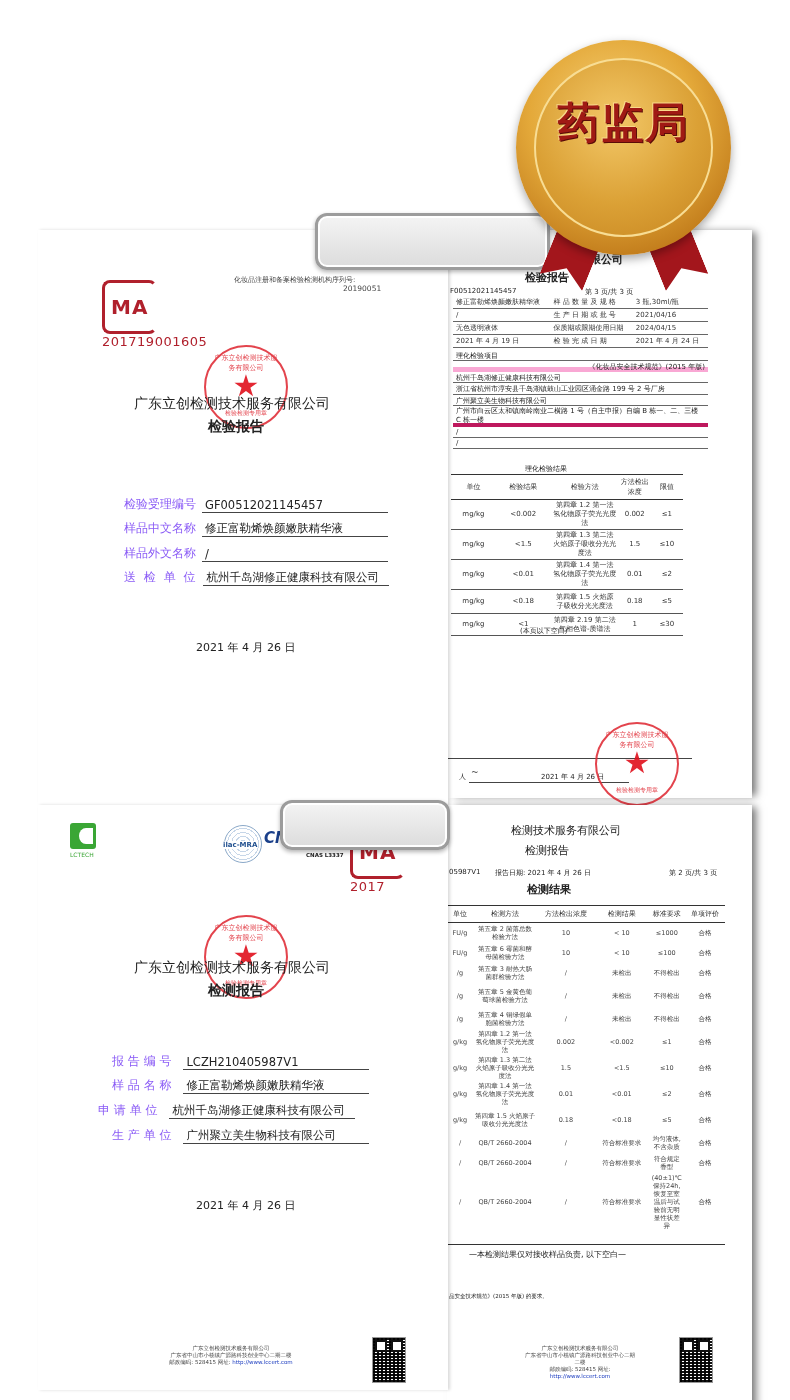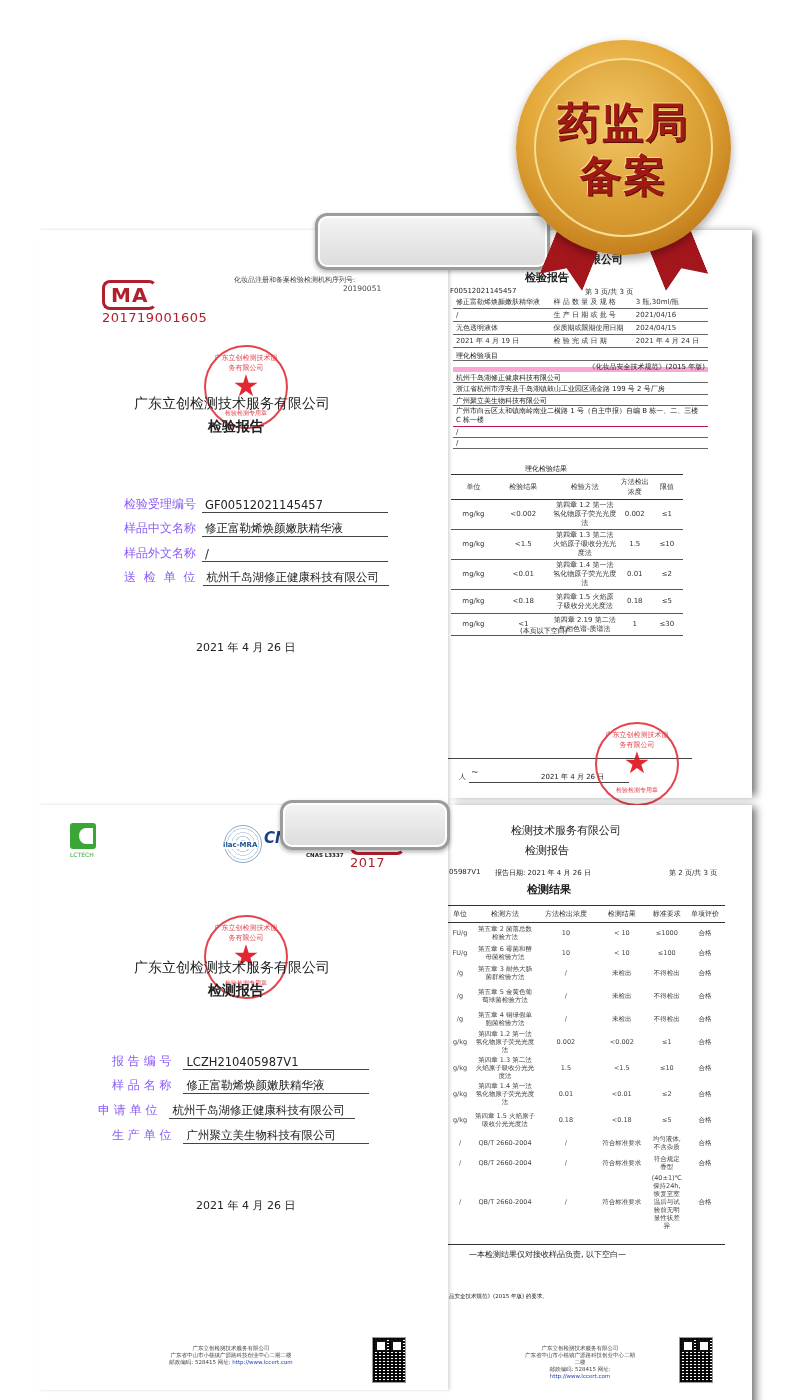--- a/index.html
+++ b/index.html
@@ -24,21 +24,21 @@
      border: 2px solid #f8dd94; }
   .badge .t1, .badge .t2 { position:absolute; width:100%; text-align:center; font-family:"DejaVu Sans", sans-serif; font-weight:bold; color:#a01a14; text-shadow: 1px 1px 0 #5a0c08, -1px -1px 0 #f9d98b; letter-spacing:2px; }
   .badge .t1 { top: 55px; font-size: 42px; }
   .badge .t2 { top: 108px; font-size: 42px; }
 
   
   .clip { position:absolute; border: 3px solid #9c9c9c; border-radius: 12px; background: linear-gradient(#f4f4f4, #dcdcdc); box-shadow: inset 0 0 0 2px #fff, 0 2px 4px rgba(0,0,0,0.3); }
 
   
   .cma { position:absolute; color:#b0202c; font-family:"DejaVu Sans", sans-serif; font-weight:bold; }
-  .cma .box { border: 3px solid #b0202c; border-radius: 8px 8px 8px 8px; border-right-color: transparent; padding: 0 6px; font-size: 20px; letter-spacing: 1px; line-height: 24px; display:inline-block; }
+  .cma .box { border: 3px solid #b0202c; border-radius: 8px 8px 8px 8px; border-right-color: transparent; padding: 12px 6px; font-size: 20px; letter-spacing: 1px; line-height: 24px; display:inline-block; }
   .cma .num { font-size: 13px; font-weight: normal; letter-spacing: 0.5px; color:#b0202c; }
 
   
   .stamp { position:absolute; width: 84px; height: 84px; border: 2px solid #e0303a; border-radius:50%; opacity: 0.9; }
   .stamp .star { position:absolute; left: 0; width:100%; top: 24px; text-align:center; color: #e0101c; font-size: 30px; line-height: 30px; font-family:"DejaVu Sans", sans-serif; }
   .stamp .arc { position:absolute; left: 8px; top: 6px; width: 64px; text-align:center; font-size:7px; color:#e0303a; }
   .stamp .sub { position:absolute; left: 0; width:100%; top: 62px; text-align:center; font-size:6px; color:#e0303a; }
 
   .field-row { position:absolute; display:flex; align-items:flex-end; font-size: 12px; }
   .field-row .lab { font-family:"DejaVu Serif", serif; color:#8b5cf6; }
@@ -97,21 +97,21 @@
         </tr>
   </tbody>
     </table>
 
   <div class="abs" style="left:6px; top:120px; width:255px;">
     <div class="sans small" style="border-bottom:1px solid #666; padding:1px 3px; height:11px;">理化检验项目</div>
     <div class="sans small" style="border-bottom:5px solid #f9a8d4; padding:1px 3px; height:11px;text-align:right;">《化妆品安全技术规范》(2015 年版)</div>
     <div class="sans small" style="border-bottom:1px solid #666; padding:1px 3px; height:11px;">杭州千岛湖修正健康科技有限公司</div>
     <div class="sans small" style="border-bottom:1px solid #666; padding:1px 3px; height:12px; white-space:nowrap; overflow:hidden;">浙江省杭州市淳安县千岛湖镇鼓山工业园区涌金路 199 号 2 号厂房</div>
     <div class="sans small" style="border-bottom:1px solid #666; padding:1px 3px; height:11px;">广州聚立美生物科技有限公司</div>
-    <div class="sans small" style="border-bottom:1px solid #be185d; padding:1px 3px; height:21px; line-height:9px;">广州市白云区太和镇南岭南业二横路 1 号（自主申报）自编 B 栋一、二、三楼 C 栋一楼</div>
+    <div class="sans small" style="border-bottom:4px solid #be185d; padding:1px 3px; height:21px; line-height:9px;">广州市白云区太和镇南岭南业二横路 1 号（自主申报）自编 B 栋一、二、三楼 C 栋一楼</div>
     <div class="sans small" style="border-bottom:1px solid #666; padding:1px 3px; height:11px;">/</div>
     <div class="sans small" style="border-bottom:1px solid #666; padding:1px 3px; height:11px;">/</div>
   </div>
 
   <div class="abs sans" style="left:78px; top:234px; font-size:7px;">理化检验结果</div>
   <table class="t1table abs" style="left:4px; top:244px; width:232px;">
     <thead>
       <tr>
         <th>单位</th>
         <th>检验结果</th>
@@ -396,14 +396,13 @@
 </div>
 
 <div class="clip" style="left:280px; top:800px; width:170px; height:50px;"></div>
 
 <div class="badge">
   <div class="ribbon l"></div>
   <div class="ribbon r"></div>
   <div class="seal"></div>
   <div class="inner"></div>
   <div class="t1">药监局</div>
-  <div class="t2">备案</div>
 </div>
 
 </body></html>

